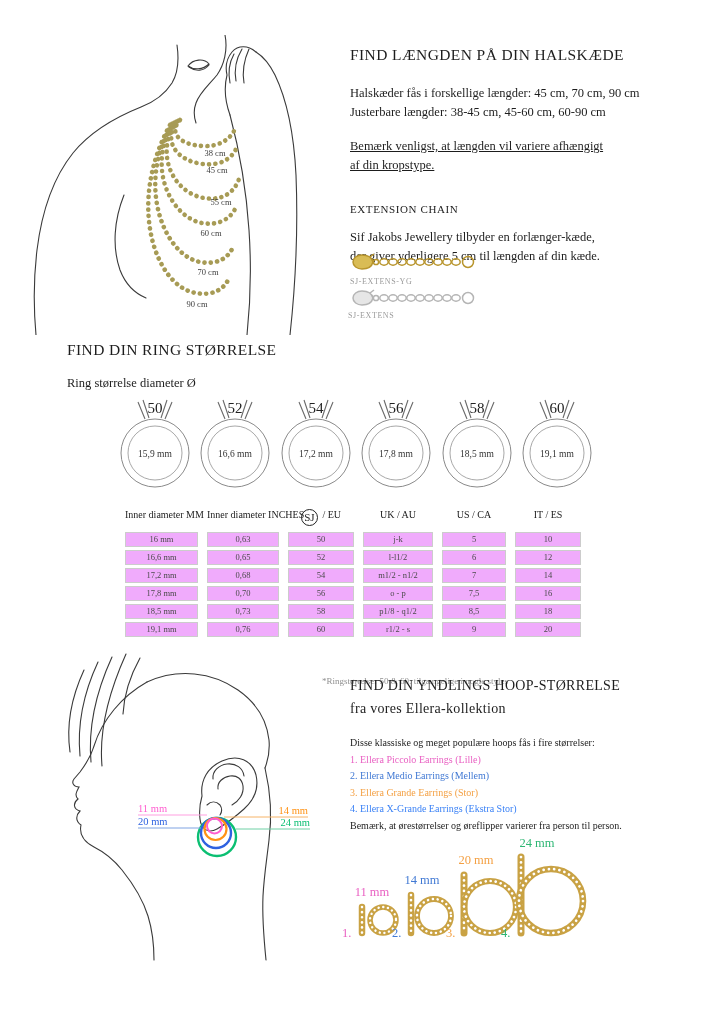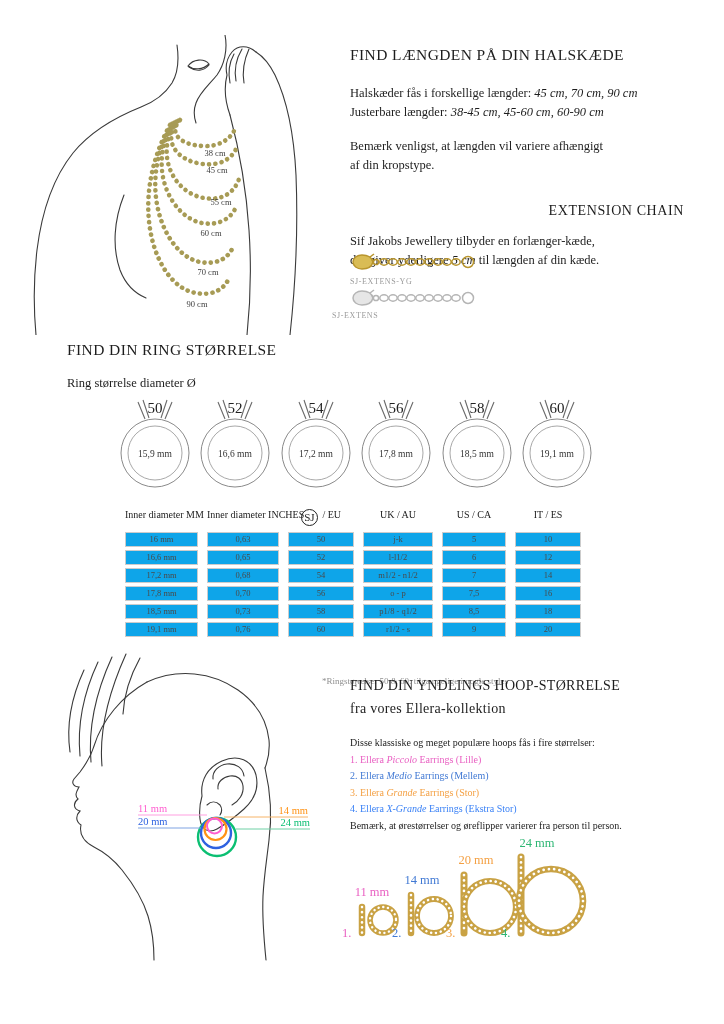--- a/index.html
+++ b/index.html
@@ -1,29 +1,29 @@
 <!DOCTYPE html>
 <html><head>
 <meta charset="utf-8">
 <style>
   html,body{margin:0;padding:0;background:#ffffff;}
   .page{position:relative;width:724px;height:1024px;background:#fff;overflow:hidden;
         font-family:"Liberation Serif","DejaVu Serif",serif;color:#1d1d1d;}
   .abs{position:absolute;}
   .sec-title{font-size:15.5px;letter-spacing:.4px;white-space:nowrap;}
   .body-txt{font-size:12.5px;line-height:19px;}
-  .it{font-style:italic;}
-  .ext-title{font-size:14px;letter-spacing:.6px;text-align:right;}
+  .it{}
+  .ext-title{font-size:11px;letter-spacing:.6px;}
   .sku{font-size:8px;color:#9b9b9b;letter-spacing:.6px;text-align:left;}
   
   .rings-row{display:flex;justify-content:space-between;}
   
   .tbl{display:grid;grid-template-columns:73px 72px 66px 70px 64px 66px;column-gap:9px;row-gap:3px;}
   .th{font-size:10px;text-align:center;margin-bottom:3px;white-space:nowrap;color:#222;}
-  .td{border:1px solid #ccc;height:13px;line-height:13px;font-size:8.5px;text-align:center;color:#4a4a4a;background:#0ea5e9;}
+  .td{border:1px solid #ccc;height:13px;line-height:13px;font-size:8.5px;text-align:center;color:#4a4a4a;background:#f0abfc;}
   .sj-circ{display:inline-block;border:1px solid #222;border-radius:50%;width:15px;height:15px;line-height:15px;
            font-size:11px;text-align:center;vertical-align:-3px;margin-right:2px;}
   .footnote{font-size:9px;color:#909090;text-align:center;margin-top:48px;}
   
   .c-pink{color:#e95fc2;} .c-blue{color:#4179d4;} .c-orange{color:#f4a043;} .c-green{color:#3b82f6;}
   .hoop-lines{font-size:10px;line-height:16.5px;}
   .hoop-title{font-size:14px;line-height:23px;letter-spacing:.3px;}
   svg{display:block;}
   svg text{font-family:"Liberation Serif","DejaVu Serif",serif;}
 </style>
@@ -63,21 +63,21 @@
       <text x="169" y="272">90 cm</text>
     </g>
   </svg>
 
   <div class="abs" style="left:350px;top:46px;width:334px;">
     <div class="sec-title">FIND LÆNGDEN PÅ DIN HALSKÆDE</div>
     <div class="body-txt" style="margin-top:20px;">
       <div><span>Halskæder fås i forskellige længder: </span><span class="it">45 cm, 70 cm, 90 cm</span></div>
       <div><span>Justerbare længder: </span><span class="it">38-45 cm, 45-60 cm, 60-90 cm</span></div>
     </div>
-    <div class="body-txt" style="margin-top:15px;">
+    <div class="body-txt" style="margin-top:15px;text-decoration:underline;">
       <div>Bemærk venligst, at længden vil variere afhængigt</div>
       <div>af din kropstype.</div>
     </div>
     <div class="ext-title" style="margin-top:28px;">EXTENSION CHAIN</div>
     <div class="body-txt" style="margin-top:13px;">
       <div>Sif Jakobs Jewellery tilbyder en forlænger-kæde,</div>
       <div><span>der giver yderligere </span><span class="it">5 cm</span><span> til længden af din kæde.</span></div>
     </div>
   </div>
 
@@ -110,21 +110,21 @@
       <ellipse cx="52" cy="12" rx="4.2" ry="3.2"></ellipse>
         <ellipse cx="61" cy="12" rx="4.2" ry="3.2"></ellipse>
       <ellipse cx="70" cy="12" rx="4.2" ry="3.2"></ellipse>
         <ellipse cx="79" cy="12" rx="4.2" ry="3.2"></ellipse>
       <ellipse cx="88" cy="12" rx="4.2" ry="3.2"></ellipse>
         <ellipse cx="97" cy="12" rx="4.2" ry="3.2"></ellipse>
       <ellipse cx="106" cy="12" rx="4.2" ry="3.2"></ellipse>
       <circle cx="118" cy="12" r="5.5"></circle>
     </g>
   </svg>
-  <div class="abs sku" style="left:332px;top:311px;width:122px;">SJ-EXTENS</div>
+  <div class="abs sku" style="left:348px;top:311px;width:122px;">SJ-EXTENS</div>
 
   <div class="abs sec-title" style="left:67px;top:341px;">FIND DIN RING STØRRELSE</div>
   <div class="abs body-txt" style="left:67px;top:374px;">Ring størrelse diameter Ø</div>
 
   <div class="abs rings-row" style="left:115px;top:396px;width:482px;">
 
     <svg width="80" height="95" viewBox="0 0 80 95">
       <circle cx="40" cy="57" r="34" fill="none" stroke="#8a8a8a" stroke-width="1"></circle>
       <circle cx="40" cy="57" r="27" fill="none" stroke="#9e9e9e" stroke-width="0.9"></circle>
       <g stroke="#6a6a6a" stroke-width="1.1">

